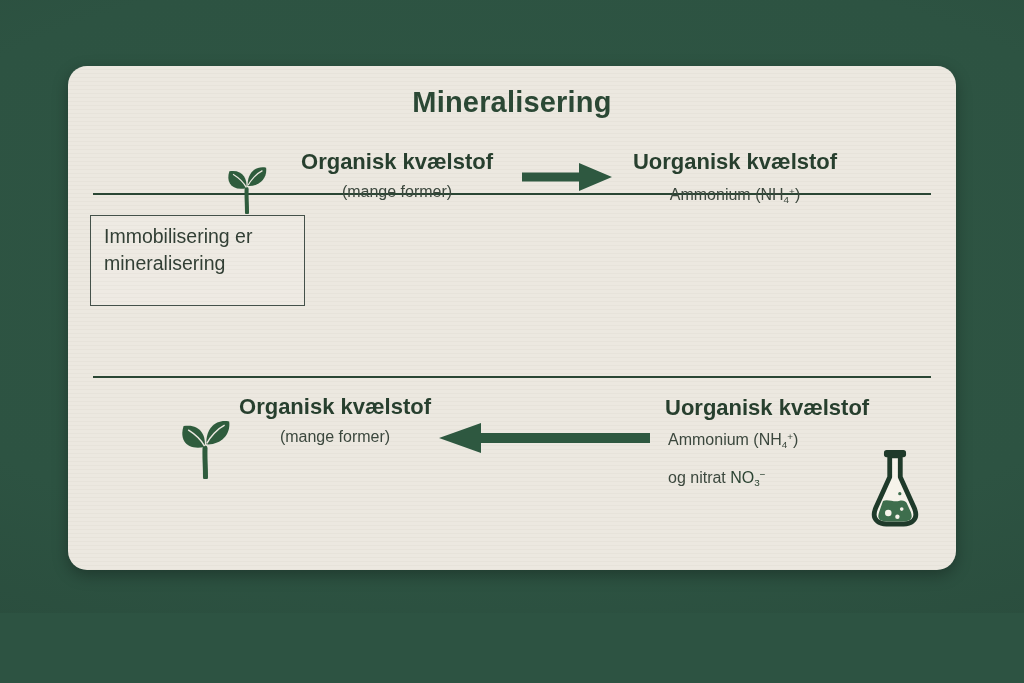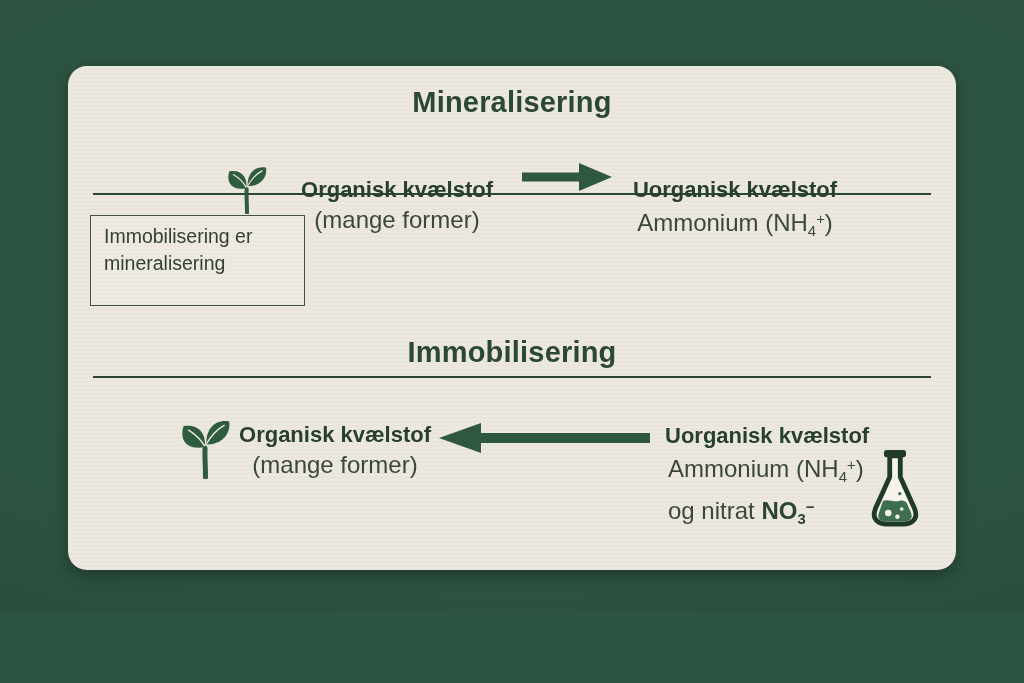--- a/index.html
+++ b/index.html
@@ -27,32 +27,32 @@
   }
   .title-1 { top: 20px; }
   .title-2 { top: 270px; }
   .divider {
     position: absolute; left: 25px; width: 838px; height: 2px;
     background: #2a4634;
   }
   .divider-1 { top: 127px; }
   .divider-2 { top: 310px; }
   .node {
-    position: absolute; text-align: center; color: #3b473d; margin-top: 28px;
+    position: absolute; text-align: center; color: #3b473d;
   }
   .node-title { font-weight: bold; font-size: 22px; color: #273f2e; line-height: 29px; white-space: nowrap; }
-  .node-sub   { font-size: 24px; line-height: 31px; white-space: nowrap; }
+  .node-sub   { font-size: 16px; line-height: 31px; white-space: nowrap; }
   .org-top  { left: 179px; top: 81px;  width: 300px; }
   .uorg-top { left: 517px; top: 81px;  width: 300px; }
   .org-bot  { left: 117px; top: 326px; width: 300px; }
   .uorg-bot { left: 597px; top: 327px; width: 300px; text-align: left; }
   .uorg-bot .node-sub { padding-left: 3px; line-height: 30px; }
   sub { font-size: 0.62em; vertical-align: -0.28em; letter-spacing: 0; }
   sup { font-size: 0.62em; vertical-align: 0.5em; }
-  .b { font-weight: bold; color: #2c4433; }
+  .b { font-weight: normal; color: #2c4433; }
   .note-box {
     position: absolute; left: 22px; top: 149px; width: 215px; height: 91px;
     border: 1.5px solid #44514a; background: rgba(255,255,255,0.10);
     padding: 7px 0 16px 13px;
     font-size: 19.5px; line-height: 27px; color: #323f35;
   }
   .icon { position: absolute; }
   .sprout-top { left: 153px; top: 98px;  width: 52px; height: 50px; }
   .sprout-bot { left: 109px; top: 351px; width: 57px; height: 62px; }
   .arrow-right-top { left: 454px; top: 94px;  width: 90px;  height: 34px; }
@@ -88,21 +88,20 @@
     <div class="node uorg-top">
       <div class="node-title">Uorganisk kvælstof</div>
       <div class="node-sub"><span>Ammonium (NH</span><sub>4</sub><sup>+</sup><span>)</span></div>
     </div>
 
     <div class="note-box">
       <div>Immobilisering er</div>
       <div>mineralisering</div>
     </div>
 
-    <div class="section-title title-2">Immobilisering</div>
     <div class="divider divider-2"></div>
 
     <div class="node org-bot">
       <div class="node-title">Organisk kvælstof</div>
       <div class="node-sub">(mange former)</div>
     </div>
 
     <svg class="icon sprout-bot" viewBox="0 0 60 68">
       <path d="M30 66 C30 52 29 46 29.5 34" stroke="#2f5c3d" stroke-width="5.5" fill="none" stroke-linecap="round"></path>
       <path d="M29 33 C9 37 1 25 6 10 C23 7 31 19 29 33 Z" fill="#2f5c3d"></path>

